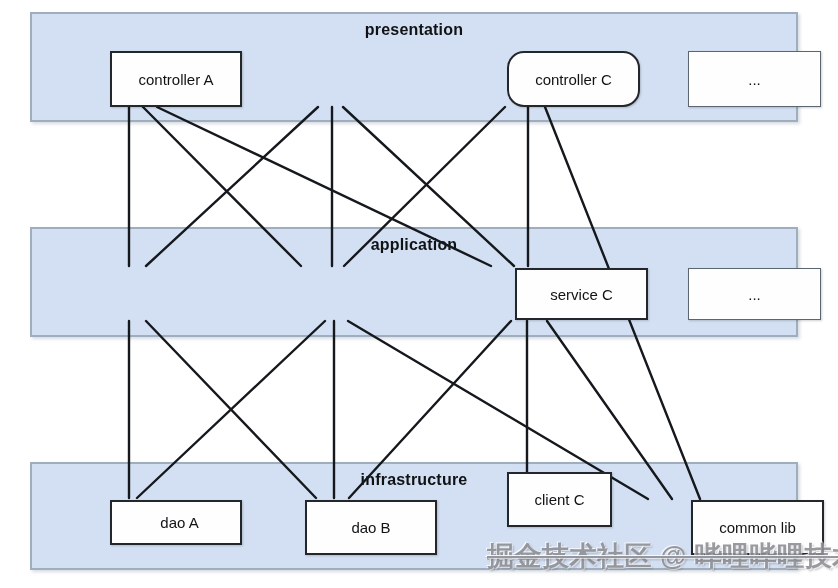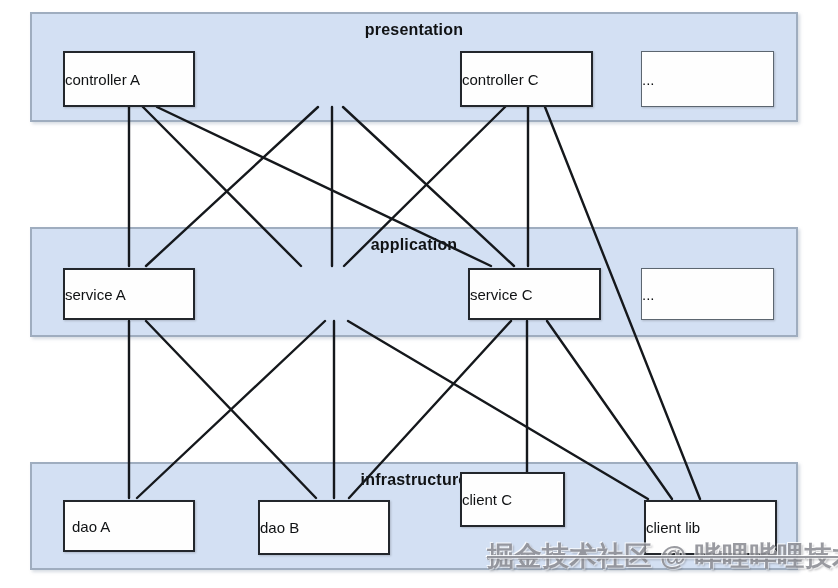--- a/index.html
+++ b/index.html
@@ -37,22 +37,24 @@
     z-index: 2;
     pointer-events: none;
   }
   .node {
     position: absolute;
     background: var(--node-fill, #fefefe);
     border: 2px solid var(--node-border, #23272c);
     box-sizing: border-box;
     display: flex;
     align-items: center;
+    justify-content: center;
     z-index: 3;
     box-shadow: 1px 1px 2px rgba(0,0,0,0.18);
+    margin-left: 47px;
   }
   .node.muted { border: 1.5px solid #5c6670; }
   .node-label {
     font-size: 15px;
     color: var(--text-color, #16181a);
     white-space: nowrap;
   }
   .watermark {
     position: absolute;
     left: 487px;
@@ -102,40 +104,37 @@
       <line x1="334" y1="321" x2="334" y2="498" stroke="#15181c" stroke-width="2.4" stroke-linecap="round"></line>
       <line x1="348" y1="321" x2="648" y2="499" stroke="#15181c" stroke-width="2.4" stroke-linecap="round"></line>
       <line x1="511" y1="321" x2="349" y2="498" stroke="#15181c" stroke-width="2.4" stroke-linecap="round"></line>
       <line x1="527" y1="321" x2="527" y2="498" stroke="#15181c" stroke-width="2.4" stroke-linecap="round"></line>
       <line x1="547" y1="321" x2="672" y2="499" stroke="#15181c" stroke-width="2.4" stroke-linecap="round"></line>
     </svg>
   <div class="watermark">掘金技术社区 @ 哔哩哔哩技术</div>
 <div class="node" style="left: 63px; top: 51px; width: 132px; height: 56px;">
       <span class="node-label">controller A</span>
     </div>
-    <div class="node" style="left: 460px; top: 51px; width: 133px; height: 56px;">
+    <div class="node" style="left: 460px; top: 51px; width: 133px; height: 56px; border-radius: 17px;">
       <span class="node-label">controller C</span>
     </div>
     <div class="node muted" style="left: 641px; top: 51px; width: 133px; height: 56px;">
       <span class="node-label">...</span>
-    </div>
-    <div class="node" style="left: 63px; top: 268px; width: 132px; height: 52px;">
-      <span class="node-label">service A</span>
     </div>
     <div class="node" style="left: 468px; top: 268px; width: 133px; height: 52px;">
       <span class="node-label">service C</span>
     </div>
     <div class="node muted" style="left: 641px; top: 268px; width: 133px; height: 52px;">
       <span class="node-label">...</span>
     </div>
-    <div class="node" style="left: 63px; top: 500px; width: 132px; height: 52px; padding-left: 7px;">
+    <div class="node" style="left: 63px; top: 500px; width: 132px; height: 45px; padding-left: 7px;">
       <span class="node-label">dao A</span>
     </div>
     <div class="node" style="left: 258px; top: 500px; width: 132px; height: 55px;">
       <span class="node-label">dao B</span>
     </div>
     <div class="node" style="left: 460px; top: 472px; width: 105px; height: 55px;">
       <span class="node-label">client C</span>
     </div>
     <div class="node" style="left: 644px; top: 500px; width: 133px; height: 55px;">
-      <span class="node-label">client lib</span>
+      <span class="node-label">common lib</span>
     </div>
   </div>
 
 </body></html>

